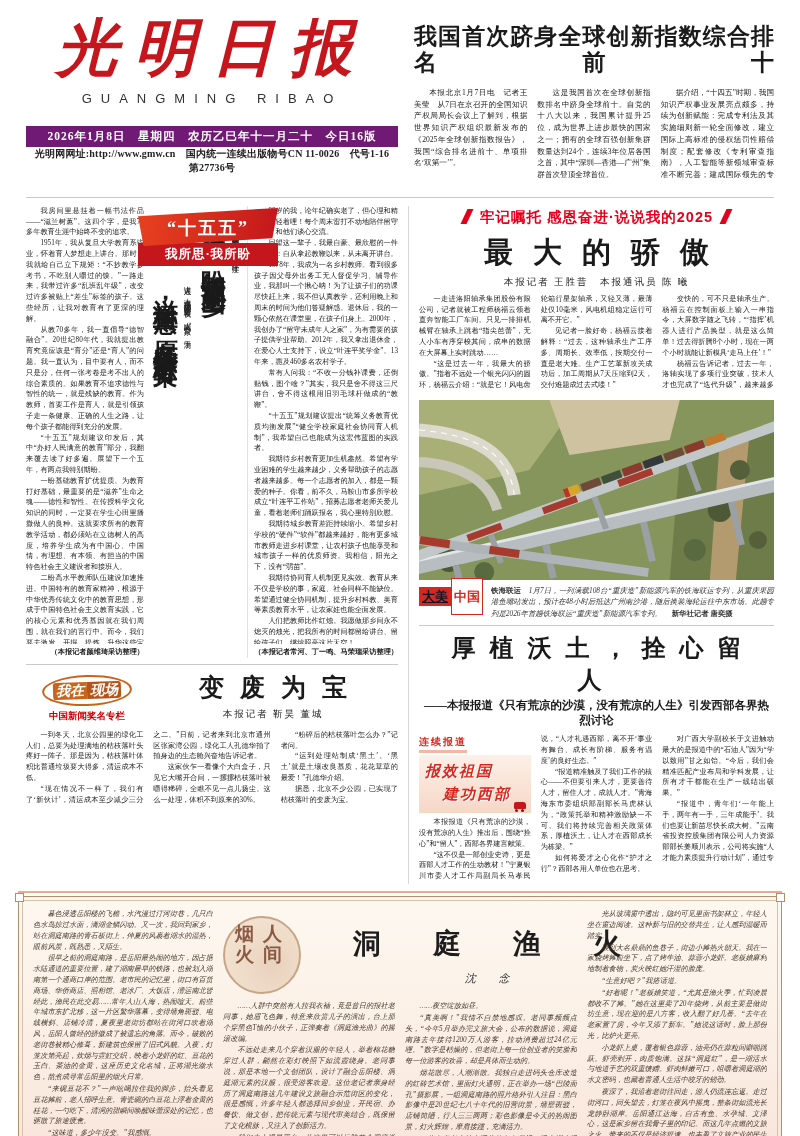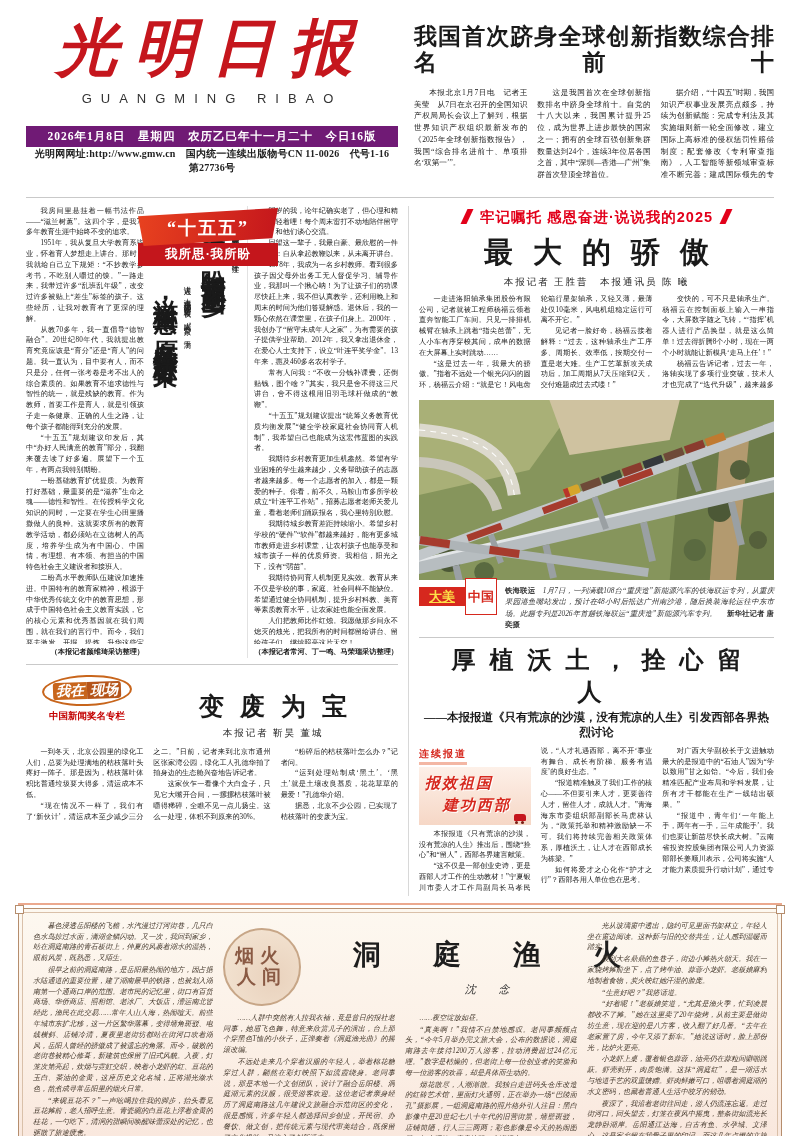--- a/index.html
+++ b/index.html
@@ -45,34 +45,34 @@
 
   
   .scene { height:158px; }
   .scene-head { display:flex; align-items:flex-start; }
   .scene-badge-wrap { width:122px; flex:none; text-align:center; padding-top:4px; }
   .scene-badge { display:inline-block; border:2px solid #c8651b; border-radius:50%; padding:4px 9px; transform:rotate(-2deg); background:#fff; }
   .sb1 { color:#fff; background:#c8651b; font-weight:bold; font-style:italic; font-size:14px; padding:1px 3px; border-radius:3px 0 0 3px; }
   .sb2 { color:#fff; background:#b5541a; font-weight:bold; font-style:italic; font-size:14px; padding:1px 3px; border-radius:0 3px 3px 0; }
   .scene-sub { color:#c40000; font-size:9.5px; font-weight:bold; margin-top:4px; }
   .scene-title-block { flex:1; text-align:center; }
-  .scene-title { margin:19px 0 4px; font-size:25px; font-weight:700; letter-spacing:16px; text-indent:16px; }
+  .scene-title { margin:0 0 4px; font-size:25px; font-weight:700; letter-spacing:16px; text-indent:16px; }
   .byline { font-size:9.5px; color:#222; letter-spacing:2px; }
   .scene-cols { column-count:3; column-gap:10px; font-size:7.2px; line-height:1.5; height:94px; overflow:hidden; margin-top:7px; }
 
   
   .kicker { text-align:center; color:#e2001a; font-weight:bold; font-size:14.5px; font-family:"Liberation Sans",sans-serif; margin-top:2px; letter-spacing:1px; }
   .slash { display:inline-block; width:6px; height:15px; background:#e2001a; transform:skewX(-25deg); margin:0 10px; vertical-align:-2px; }
   .pride-headline { margin:6px 0 3px; text-align:center; font-size:29px; font-weight:700; letter-spacing:20px; text-indent:20px; }
   .byline.center { text-align:center; margin-bottom:5px; }
   .pride-cols { column-count:3; column-gap:10px; font-size:7.2px; line-height:1.5; height:100px; overflow:hidden; }
   .photo { display:block; width:100%; height:180px; margin-top:6px; }
   .caption-row { display:flex; gap:8px; margin-top:5px; align-items:flex-start; }
   .damei { flex:none; white-space:nowrap; padding-top:2px; }
-  .dm1 { background:#d6281e; color:#fde047; font-weight:bold; font-size:13px; padding:2px 10px;text-decoration:underline; }
+  .dm1 { background:#d6281e; color:#0f172a; font-weight:bold; font-size:13px; padding:2px 3px;text-decoration:underline; }
   .dm2 { background:#fff; color:#d6281e; font-weight:bold; font-size:13px; padding:10px 2px; border:1px solid #d6281e; }
   .caption { flex:1; font-size:7.4px; line-height:1.55; font-style:italic; color:#333; text-align:justify; }
   .caption b { font-style:normal; }
   .credit-inline { font-weight:bold; margin-left:8px; font-style:normal; }
 
   
   .west-headline { margin:5px 0 2px; text-align:center; font-size:24px; font-weight:700; letter-spacing:14px; text-indent:14px; }
   .west-subhead { text-align:center; font-size:11.5px; font-weight:bold; margin-bottom:6px; }
   .west-cols { column-count:3; column-gap:10px; font-size:7.2px; line-height:1.5; height:150px; overflow:hidden; }
   .serial-badge-wrap { break-inside:avoid; margin-bottom:4px; }
@@ -88,21 +88,21 @@
   .essay { position:relative; margin:0 18px; border:1px solid #b58d6d; background:linear-gradient(180deg,#fdf8f0 0%,#fbeee4 55%,#f8e2d8 100%); padding:3px; }
   .essay-inner2 { border:1px solid #d9c0a9; padding:8px 10px; }
   .corner { position:absolute; width:9px; height:9px; background:#fff; border:1px solid #b58d6d; }
   .corner.tl { left:-4px; top:-4px; } .corner.tr { right:-4px; top:-4px; }
   .essay-flex { display:flex; gap:10px; height:266px; overflow:hidden; }
   .e-col { flex:1; overflow:hidden; font-size:7.2px; line-height:1.5; color:#44382c; font-style:italic; }
   .e-col .news-p { margin-bottom:1px; }
   .e-side { width:180px; flex:none; }
   .e-mid { flex:1; min-width:0; display:flex; flex-direction:column; }
   .e-title-row { display:flex; align-items:center; height:92px; flex:none; }
-  .e-logo { width:78px; height:78px; flex:none; border-radius:50%; background:radial-gradient(circle at 65% 65%,#e9d2bd,#f5e7d6); border:2px solid #c7a687; display:flex; flex-direction:column; justify-content:center; padding:6px 10px; }
+  .e-logo { width:78px; height:78px; flex:none; border-radius:50%; background:radial-gradient(circle at 65% 65%,#e9d2bd,#f5e7d6); border:2px solid #c7a687; display:flex; flex-direction:row; justify-content:center; padding:6px 10px; }
   .e-logo span { font-size:19px; color:#8a5a44; font-weight:bold; line-height:1.1; letter-spacing:6px; font-family:"Liberation Serif",serif; }
   .e-logo span:last-child { text-align:center; letter-spacing:6px; }
   .e-title-block { flex:1; text-align:center; }
   .e-title { font-size:28px; font-weight:600; letter-spacing:52px; text-indent:52px; color:#1d1d1d; white-space:nowrap; }
   .e-author { font-size:11px; font-style:italic; letter-spacing:10px; text-indent:10px; margin-top:8px; color:#333; }
   .e-midcols { display:flex; gap:10px; flex:1; overflow:hidden; }
   .e-col4wrap { width:180px; flex:none; display:flex; flex-direction:column; }
   .e-col4wrap .e-col { flex:1; }
 </style>
 </head>

